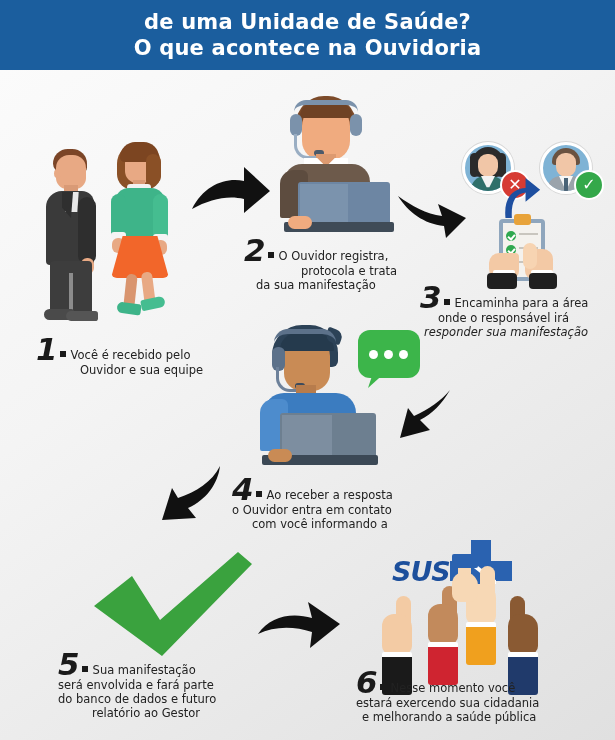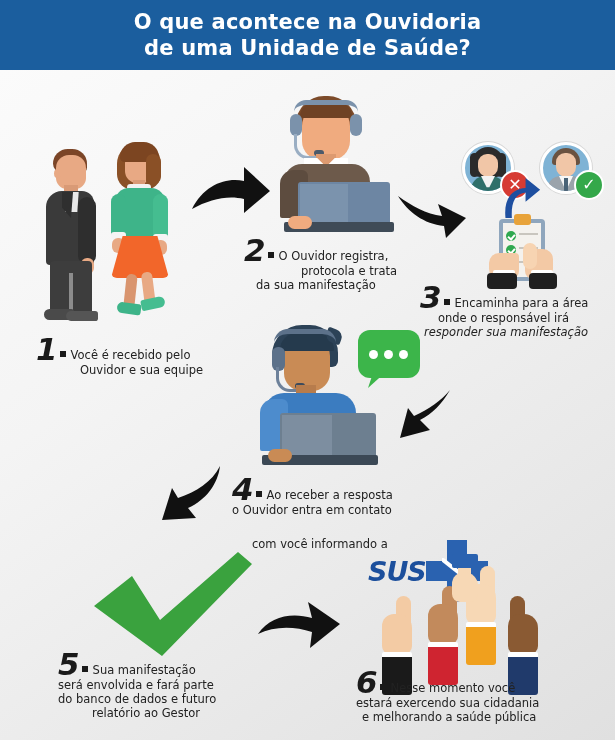--- a/index.html
+++ b/index.html
@@ -153,21 +153,21 @@
   .op2 .handk{position:absolute;left:28px;top:124px;width:24px;height:13px;background:#c98b55;border-radius:7px;}
 
   .bubble{position:absolute;left:358px;top:330px;width:62px;height:48px;background:#3cb54a;border-radius:12px;}
   .bubble .tail{position:absolute;left:10px;top:40px;width:20px;height:18px;background:#3cb54a;clip-path:polygon(0 100%,100% 0,30% 0);}
   .bubble .dot{position:absolute;top:20px;width:9px;height:9px;border-radius:50%;background:#fff;}
 
   
   .bigcheck{position:absolute;left:88px;top:548px;width:168px;height:112px;}
 
   
-  .sus{position:absolute;left:368px;top:540px;width:130px;height:62px;text-align:right;}
+  .sus{position:absolute;left:392px;top:540px;width:130px;height:62px;text-align:right;}
   .sus-word{position:absolute;left:0;top:16px;font-size:27px;font-weight:bold;font-style:italic;color:#1c4f9c;letter-spacing:-1px;}
   .sus-cross{position:absolute;left:58px;top:0px;width:62px;height:62px;}
   .sus-cross .v{position:absolute;left:21px;top:0;width:20px;height:62px;background:#2a62b0;}
   .sus-cross .h{position:absolute;left:0;top:21px;width:62px;height:20px;background:#2a62b0;}
   .sus-cross .slash{position:absolute;left:16px;top:18px;width:30px;height:26px;background:#ffffff;clip-path:polygon(0 0,6% 0,100% 86%,100% 100%,94% 100%,0 14%);}
 
   .thumb{position:absolute;width:34px;}
   .thumb .palm{position:absolute;width:30px;height:40px;border-radius:12px 14px 8px 8px;}
   .thumb .tip{position:absolute;width:15px;height:30px;border-radius:8px 8px 4px 4px;}
   .thumb .cuff{position:absolute;width:30px;height:38px;}
@@ -176,22 +176,22 @@
   
   .arrow{position:absolute;}
 </style>
 </head>
 <body>
 
 <div class="poster">
 
   <div class="header">
     <div class="header-title">
+      <div>de uma Unidade de Saúde?</div>
       <div>O que acontece na Ouvidoria</div>
-      <div>de uma Unidade de Saúde?</div>
     </div>
   </div>
 
   <div class="canvas"></div>
 
   <div class="man">
     <div class="hair"></div>
     <div class="head"></div>
     <div class="ear"></div>
     <div class="neck"></div>
@@ -406,21 +406,21 @@
     </div>
     <div class="step-text" style="margin-left:18px;">onde o responsável irá</div>
     <div class="step-text" style="margin-left:4px;font-style:italic;">responder sua manifestação</div>
   </div>
 
   <div class="step-block" style="left:232px;top:475px;width:200px;">
     <div class="lead-line">
       <span class="step-num">4</span><span class="step-sq"></span><span class="step-text">Ao receber a resposta</span>
     </div>
     <div class="step-text" style="margin-left:0px;">o Ouvidor entra em contato</div>
-    <div class="step-text" style="margin-left:20px;margin-top:20px;">com você informando a</div>
+    <div class="step-text" style="margin-left:20px;">com você informando a</div>
   </div>
 
   <div class="step-block" style="left:58px;top:650px;width:220px;">
     <div class="lead-line">
       <span class="step-num">5</span><span class="step-sq"></span><span class="step-text">Sua manifestação</span>
     </div>
     <div class="step-text" style="margin-left:0px;">será envolvida e fará parte</div>
     <div class="step-text" style="margin-left:0px;">do banco de dados e futuro</div>
     <div class="step-text" style="margin-left:34px;">relatório ao Gestor</div>
   </div>

